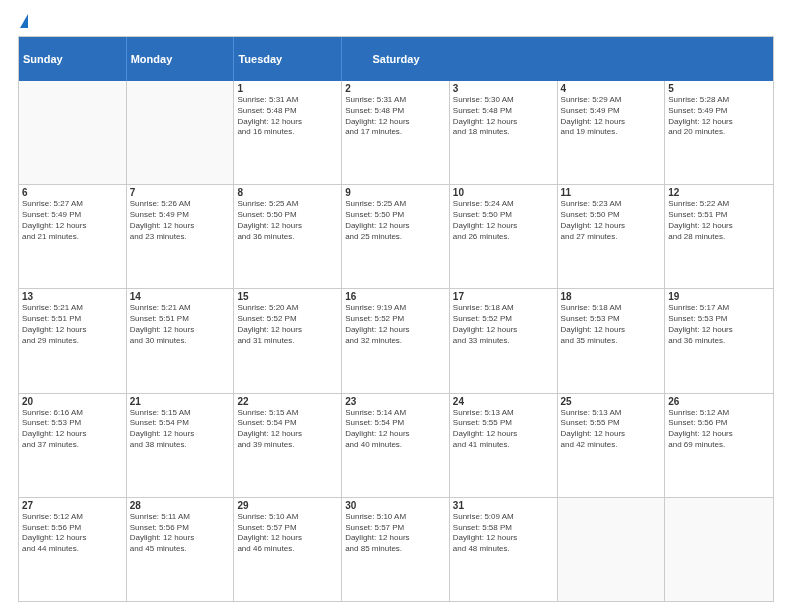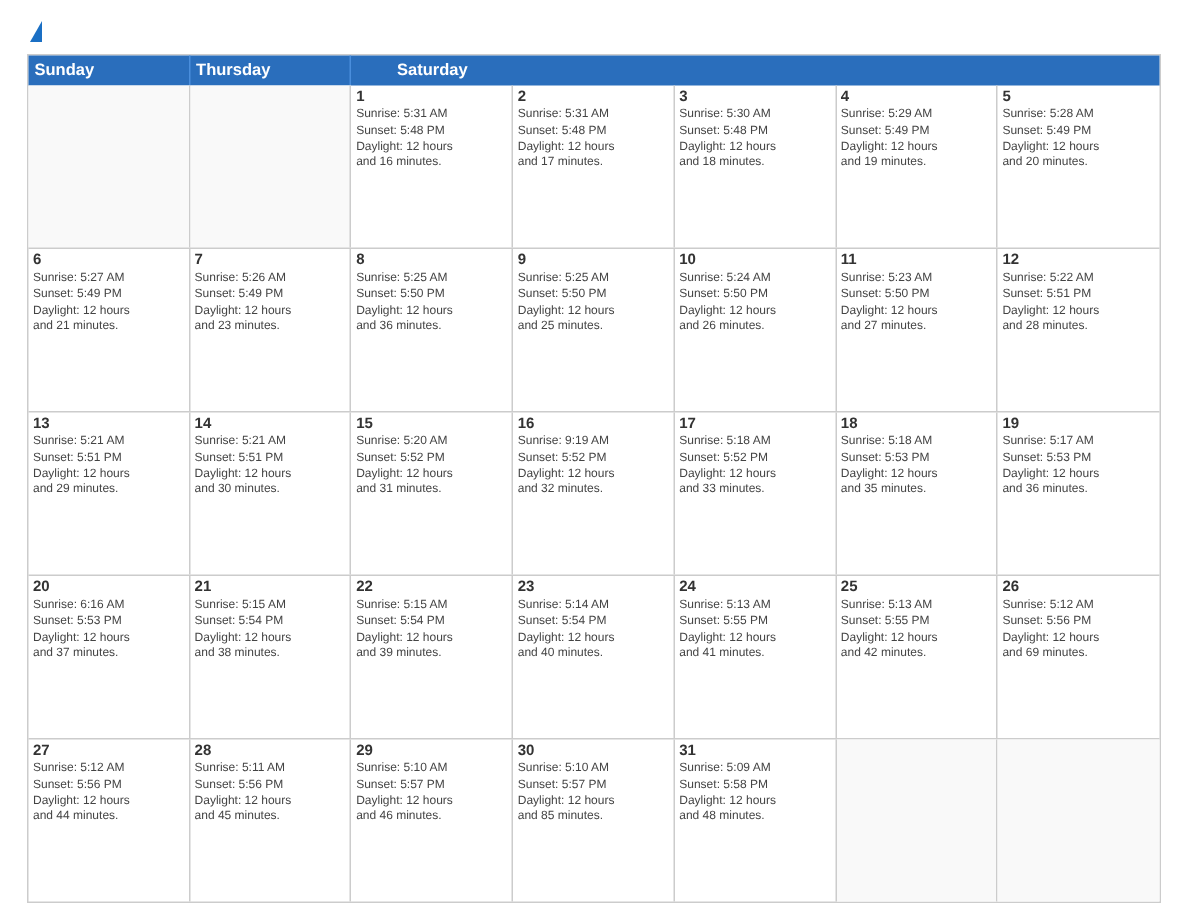--- a/index.html
+++ b/index.html
@@ -64,21 +64,21 @@
     }
     .cal-header-row {
       display: grid;
       grid-template-columns: repeat(7, 1fr);
       background: #2a6ebc;
     }
     .cal-header-cell {
       color: #fff;
       font-size: 11px;
       font-weight: bold;
-      padding: 4px 4px;
+      padding: 16px 4px;
       text-align: left;
       border-right: 1px solid #4a8edc;
     }
     .cal-header-cell:last-child { border-right: none; text-align: center; }
     .cal-body {
       flex: 1;
       display: flex;
       flex-direction: column;
     }
     .cal-week {
@@ -127,21 +127,22 @@
     </div>
     <div class="header-right">
       <div class="month-title"></div>
       <div class="location"></div>
     </div>
   </div>
 
   <div class="calendar">
     <div class="cal-header-row" id="cal-header">
         <div class="cal-header-cell">Sunday</div>
-        <div class="cal-header-cell">Thursday</div>
+        <div class="cal-header-cell">Monday</div>
+        <div class="cal-header-cell">Tuesday</div>
         <div class="cal-header-cell">Saturday</div>
       </div>
     <div class="cal-body" id="cal-body">
         <div class="cal-week">
           <div class="cal-cell empty"></div>
           <div class="cal-cell empty"></div>
           <div class="cal-cell">
             <span class="day-num">1</span>
             <span class="cell-line">Sunrise: 5:31 AM</span>
             <span class="cell-line">Sunset: 5:48 PM</span>

